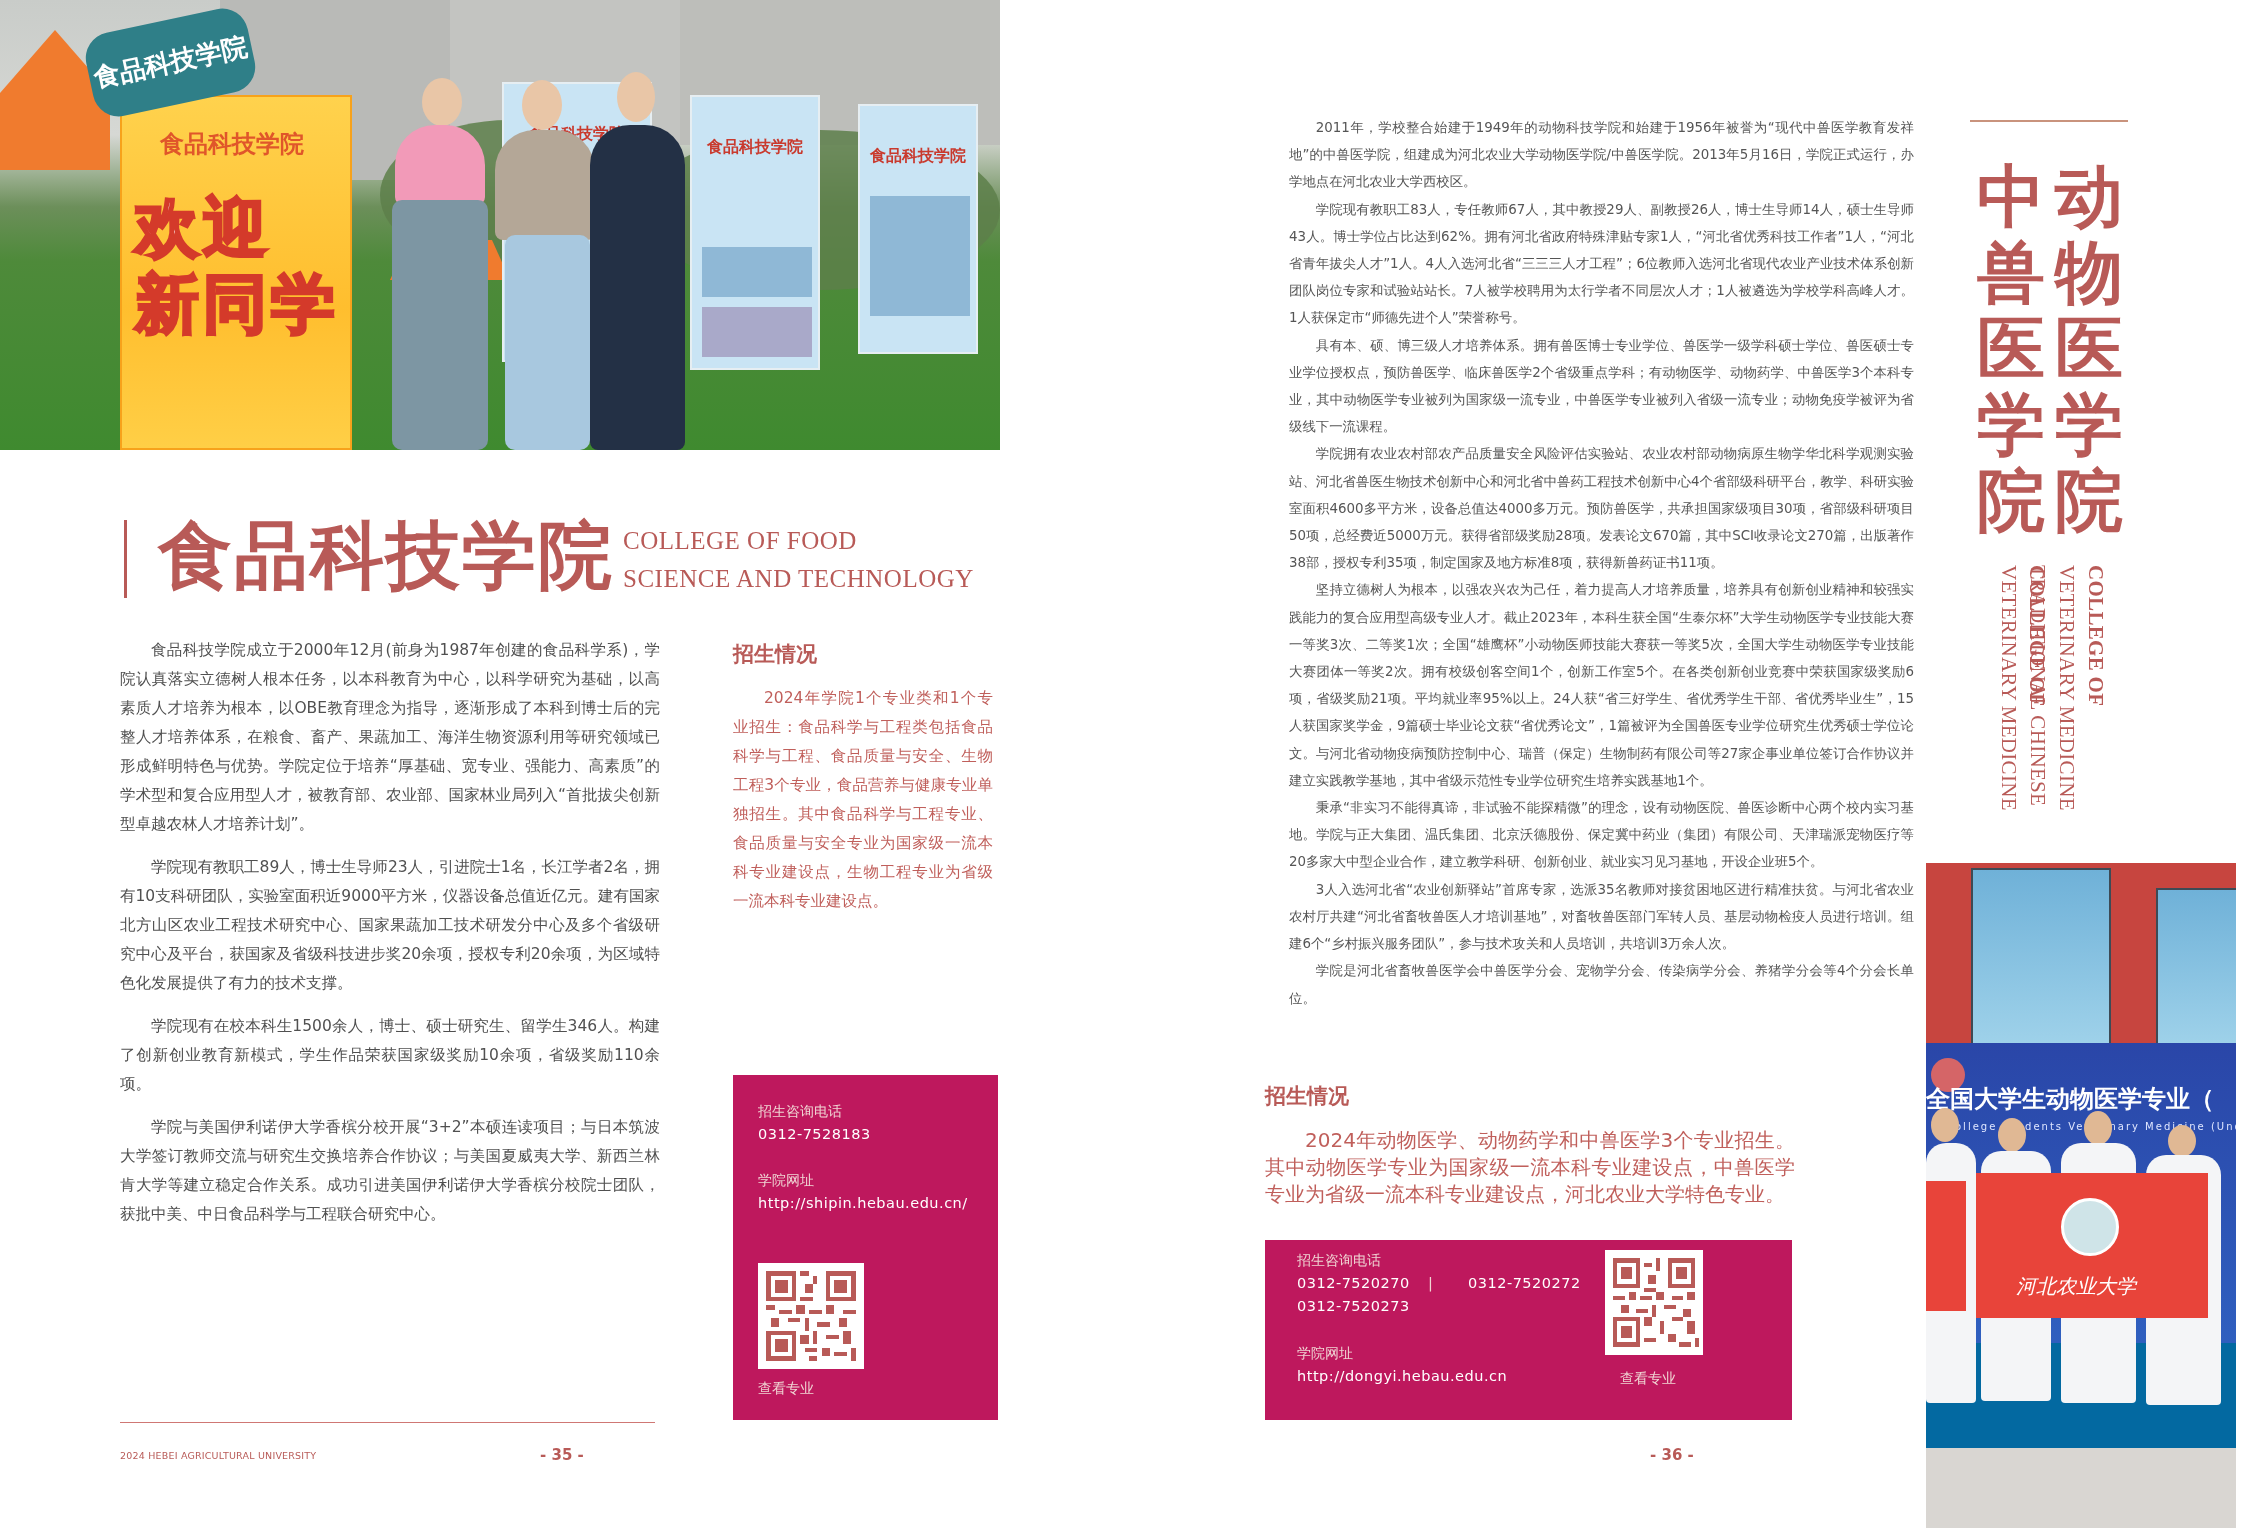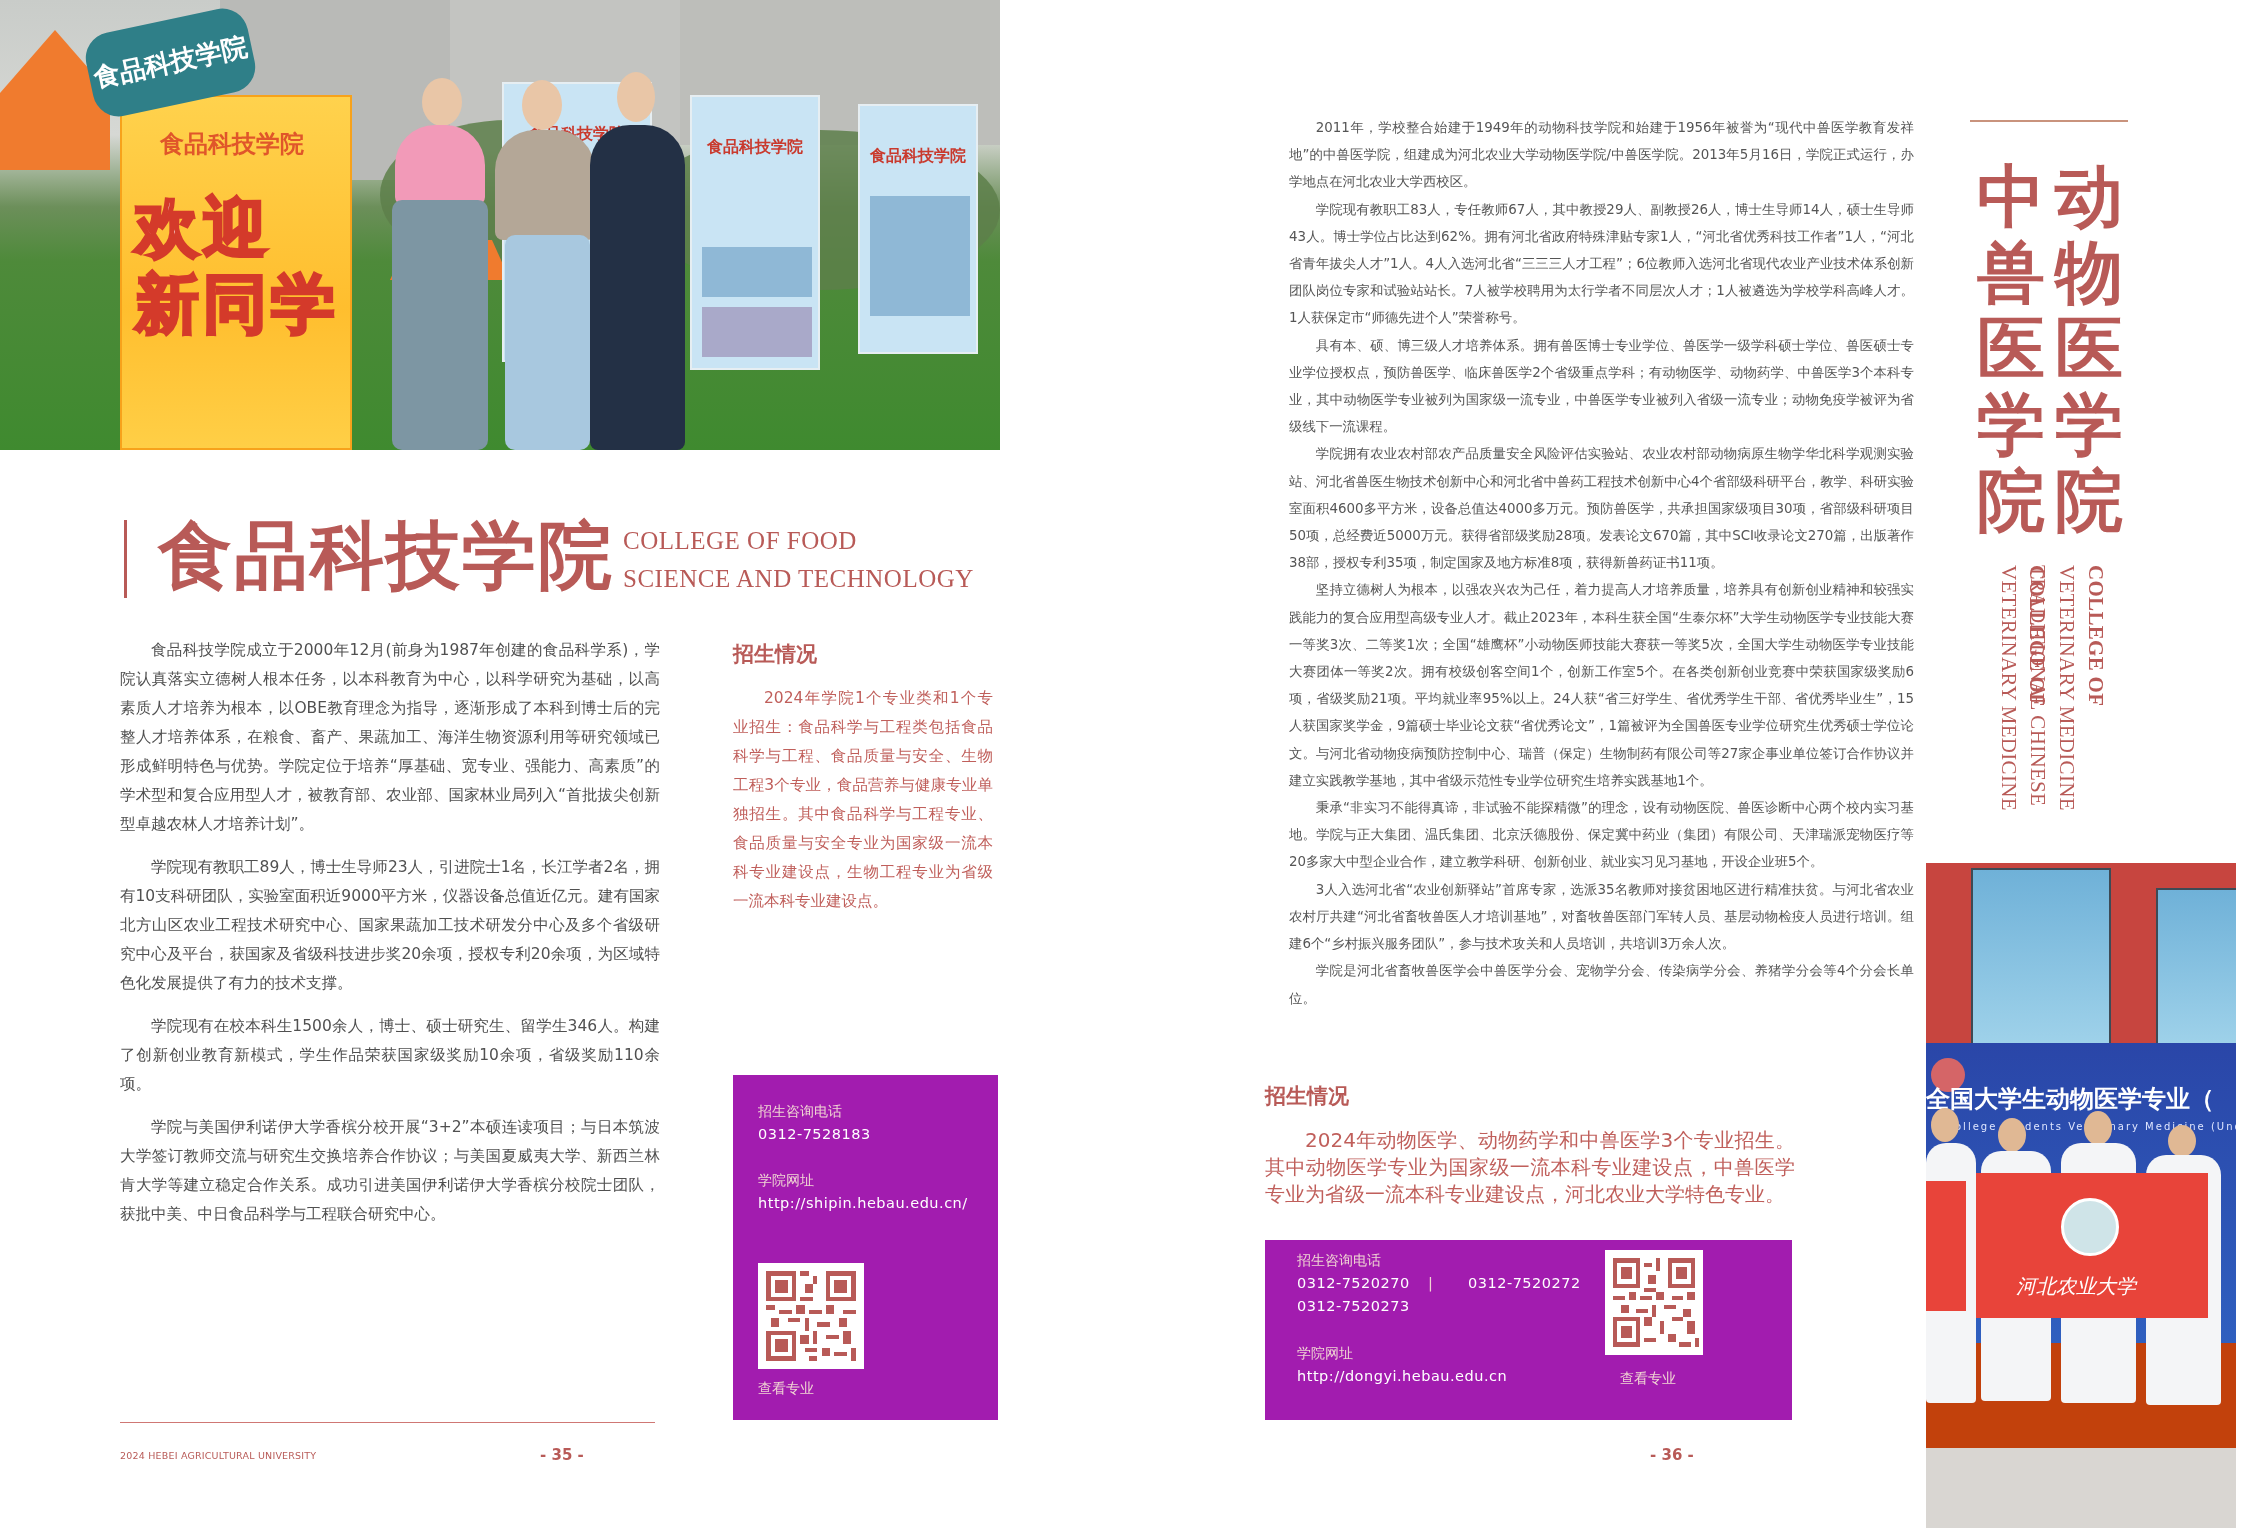--- a/index.html
+++ b/index.html
@@ -42,21 +42,21 @@
 
   
   .body-left { left: 120px; top: 636px; width: 540px; font-size: 15.5px; line-height: 29px; color: #505050; text-align: justify; }
   .body-left p { text-indent: 2em; margin-bottom: 14px; }
 
   
   .adm-title-l { left: 733px; top: 640px; font-size: 21px; font-weight: bold; color: #b85a57; }
   .adm-body-l { left: 733px; top: 684px; width: 260px; font-size: 15.5px; line-height: 29px; color: #c05f5b; text-indent: 2em; text-align: justify; }
 
   
-  .contact-box { background: #a21caf; color: #f3dede; }
+  .contact-box { background: #be185d; color: #f3dede; }
   .contact-l { left: 733px; top: 1075px; width: 265px; height: 345px; }
   .contact-l .lbl { position:absolute; left:25px; font-size:14px; color:#f0d4d3; }
   .contact-l .val { position:absolute; left:25px; font-size:14.5px; color:#ffffff; letter-spacing:0.5px; }
   .qr { position:absolute; background:#fff; }
   .qr svg { width:100%; height:100%; display:block; }
 
   .contact-r { left: 1265px; top: 1240px; width: 527px; height: 180px; }
   .contact-r .lbl { position:absolute; font-size:14px; color:#f0d4d3; }
   .contact-r .val { position:absolute; font-size:14.5px; color:#ffffff; letter-spacing:0.5px; }
 
@@ -71,21 +71,21 @@
 
   .adm-title-r { left: 1265px; top: 1082px; font-size: 21px; font-weight: bold; color: #b85a57; }
   .adm-body-r { left: 1265px; top: 1127px; width: 530px; font-size: 20px; line-height: 27px; color: #c05f5b; text-indent: 2em; text-align: justify; }
 
   
   .vt-line { left: 1970px; top: 120px; width: 158px; height: 2px; background: #c9937d; }
   .vt-col { font-family: "DejaVu Serif", "Liberation Serif", serif; font-weight: bold; color: #b85a57; font-size: 68px; line-height: 76px; width: 72px; text-align: center; }
   .vt-en { font-family: "Liberation Serif", "DejaVu Serif", serif; color: #b85a57; writing-mode: vertical-rl; font-size: 21px; line-height: 29px; letter-spacing: 0.3px; }
 
   
-  .photo-right { left: 1926px; top: 863px; width: 310px; height: 665px; overflow: hidden; background: #c2410c; }
+  .photo-right { left: 1926px; top: 863px; width: 310px; height: 665px; overflow: hidden; background: #0369a1; }
   .photo-right .bldg { position:absolute; left:0; top:0; width:100%; height:180px; background:#c7453f; }
   .photo-right .win { position:absolute; background: linear-gradient(180deg,#6fb1d8,#9fd2ea); border:2px solid #3d4a55; }
   .photo-right .backdrop { position:absolute; left:0; top:180px; width:100%; height:300px; background: linear-gradient(180deg,#2a46a8,#2f5fbf); }
   .photo-right .bd-text { position:absolute; left:0; top:220px; color:#fff; font-size:24px; font-weight:bold; white-space:nowrap; font-family:"DejaVu Serif", serif; }
   .photo-right .bd-sub { position:absolute; left:20px; top:258px; color:#dfe6ff; font-size:10px; white-space:nowrap; letter-spacing:2px; }
   .photo-right .student { position:absolute; background:#f4f5f7; border-radius:20px 20px 4px 4px; }
   .photo-right .shead { position:absolute; border-radius:50%; background:#e0b894; }
   .photo-right .flag { position:absolute; background:#e8443a; }
   .photo-right .flag .emblem { position:absolute; border-radius:50%; background:#cfe4e8; border:3px solid #fff; }
   .photo-right .flag .script { position:absolute; color:#fff; font-size:20px; font-family:"DejaVu Serif", serif; font-style:italic; white-space:nowrap; }

